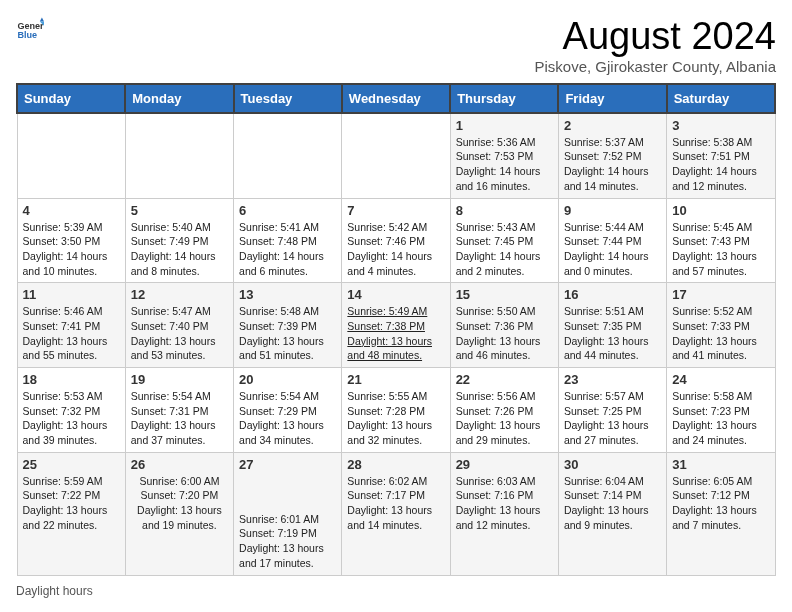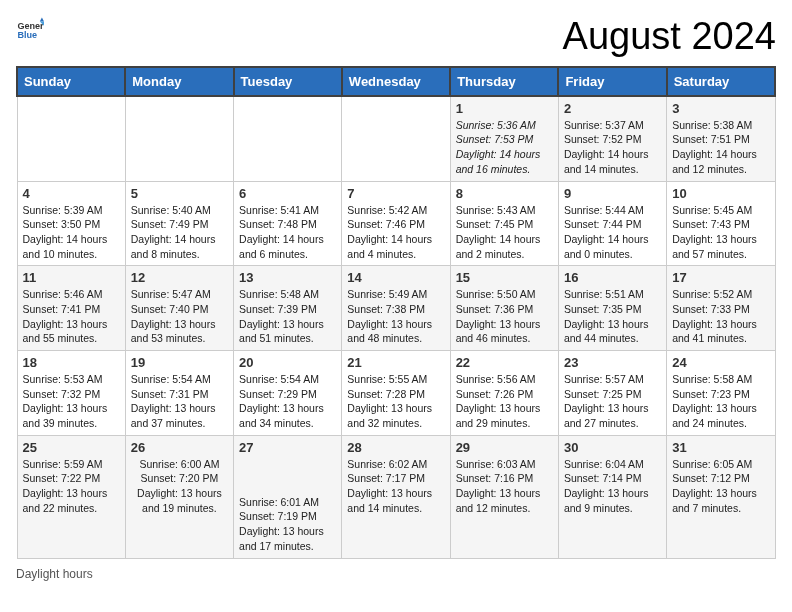--- a/index.html
+++ b/index.html
@@ -91,20 +91,21 @@
   <div class="logo">
     <svg class="logo-icon" viewBox="0 0 40 40">
       <text x="2" y="18" font-size="13" font-weight="bold" fill="#333" font-family="Arial">General</text>
       <text x="2" y="31" font-size="13" font-weight="bold" fill="#2a6ebb" font-family="Arial">Blue</text>
       <polygon points="34,8 40,8 37,2" fill="#2a6ebb"></polygon>
       <polygon points="34,8 40,8 40,14" fill="#4a9edb"></polygon>
     </svg>
   </div>
   <div class="title-section">
     <div class="main-title">August 2024</div>
+    <div class="subtitle">Piskove, Gjirokaster County, Albania</div>
   </div>
 </div>
 
 <table>
   <thead>
     <tr>
     <th>Sunday</th>
         <th>Monday</th>
         <th>Tuesday</th>
         <th>Wednesday</th>
@@ -114,21 +115,21 @@
       </tr>
   </thead>
   <tbody id="calendar-body">
   <tr>
         <td class="empty-cell"></td>
         <td class="empty-cell"></td>
         <td class="empty-cell"></td>
         <td class="empty-cell"></td>
         <td>
           <span class="day-number">1</span>
-          <div class="day-info" style="white-space: pre-line; font-style: italic;">Sunrise: 5:36 AM
+          <div class="day-info" style="white-space: pre-line;">Sunrise: 5:36 AM
 Sunset: 7:53 PM
 Daylight: 14 hours
 and 16 minutes.</div>
         </td>
         <td>
           <span class="day-number">2</span>
           <div class="day-info" style="white-space: pre-line;">Sunrise: 5:37 AM
 Sunset: 7:52 PM
 Daylight: 14 hours
 and 14 minutes.</div>
@@ -209,21 +210,21 @@
         </td>
         <td>
           <span class="day-number">13</span>
           <div class="day-info" style="white-space: pre-line;">Sunrise: 5:48 AM
 Sunset: 7:39 PM
 Daylight: 13 hours
 and 51 minutes.</div>
         </td>
         <td>
           <span class="day-number">14</span>
-          <div class="day-info" style="white-space: pre-line;">Sunrise: 5:49 AM
+          <div class="day-info" style="white-space: pre-line; text-decoration: underline;">Sunrise: 5:49 AM
 Sunset: 7:38 PM
 Daylight: 13 hours
 and 48 minutes.</div>
         </td>
         <td>
           <span class="day-number">15</span>
           <div class="day-info" style="white-space: pre-line;">Sunrise: 5:50 AM
 Sunset: 7:36 PM
 Daylight: 13 hours
 and 46 minutes.</div>

